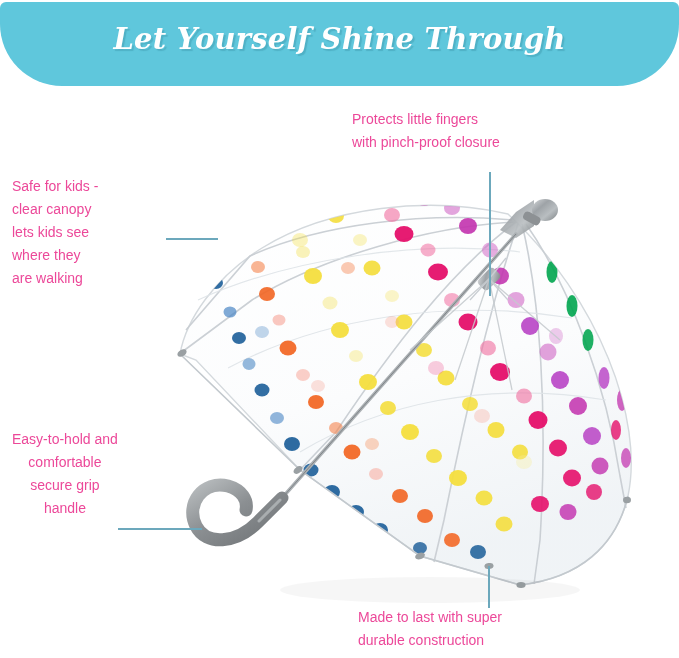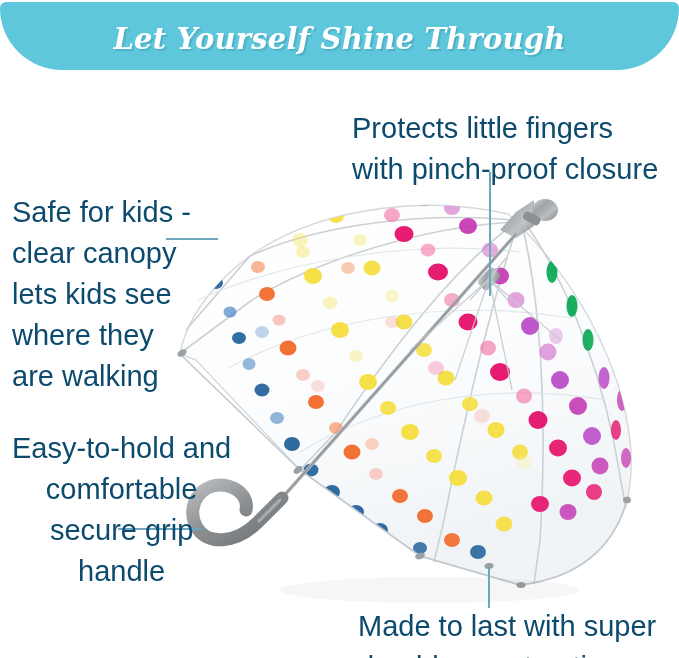--- a/index.html
+++ b/index.html
@@ -12,21 +12,21 @@
     position: relative;
     overflow: hidden;
     font-family: "Liberation Sans", sans-serif;
     -webkit-font-smoothing: antialiased;
   }
 
   
   #header-banner {
     position: absolute;
     left: 0; top: 2px;
-    width: 679px; height: 68px;
+    width: 679px; height: 84px;
     background: #5FC7DC;
     border-radius: 6px 6px 62px 62px;
   }
   #header-title {
     position: absolute;
     left: 0; top: 0;
     width: 100%;
     text-align: center;
     line-height: 74px;
     font-family: "DejaVu Serif", serif;
@@ -36,27 +36,27 @@
     letter-spacing: 0.2px;
     color: #ffffff;
     text-shadow: 2px 2px 1px rgba(60,150,170,0.45);
     white-space: nowrap;
   }
 
   
   .callout {
     position: absolute;
     font-family: "Liberation Sans", sans-serif;
-    font-size: 29px;
-    line-height: 41px;
-    color: #0c4a6e;
+    font-size: 14px;
+    line-height: 23px;
+    color: #ec4899;
     white-space: pre-line;
   }
   #callout-closure   { left: 352px; top: 108px; text-align: left; }
-  #callout-canopy    { left: 12px;  top: 192px; text-align: left; }
+  #callout-canopy    { left: 12px;  top: 175px; text-align: left; }
   #callout-handle    { left: 12px;  top: 428px; text-align: center; }
   #callout-durable   { left: 358px; top: 606px; text-align: left; }
 
   
   .leader {
     position: absolute;
     background: #6CA8BC;
   }
   .leader-h { height: 1.6px; }
   .leader-v { width: 1.6px; }

